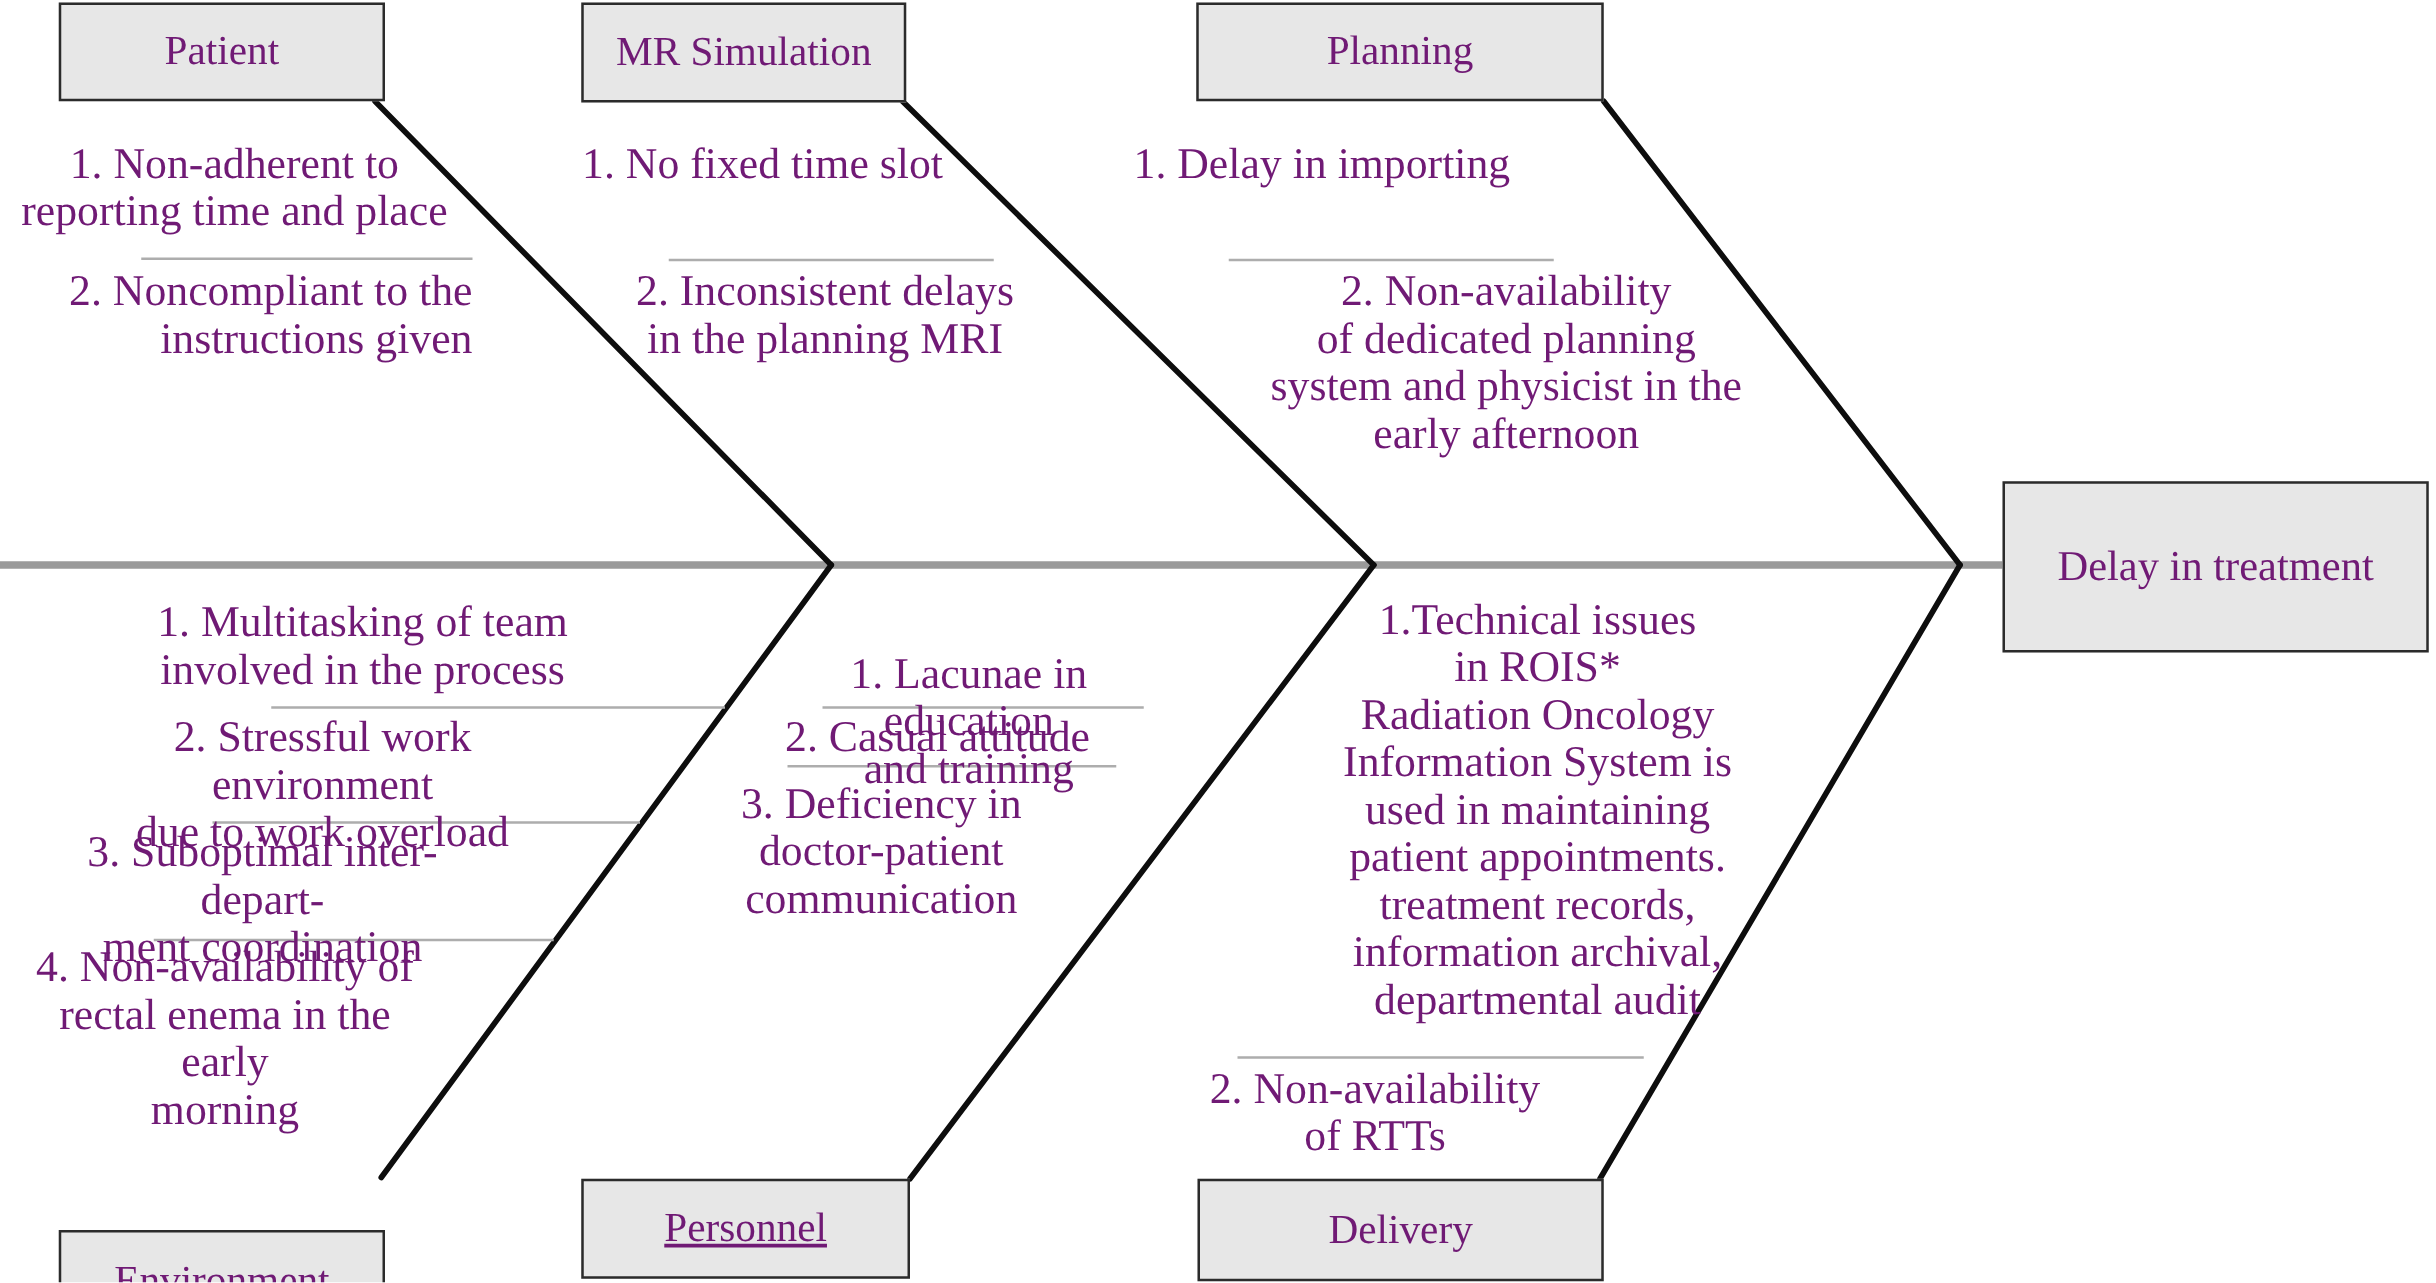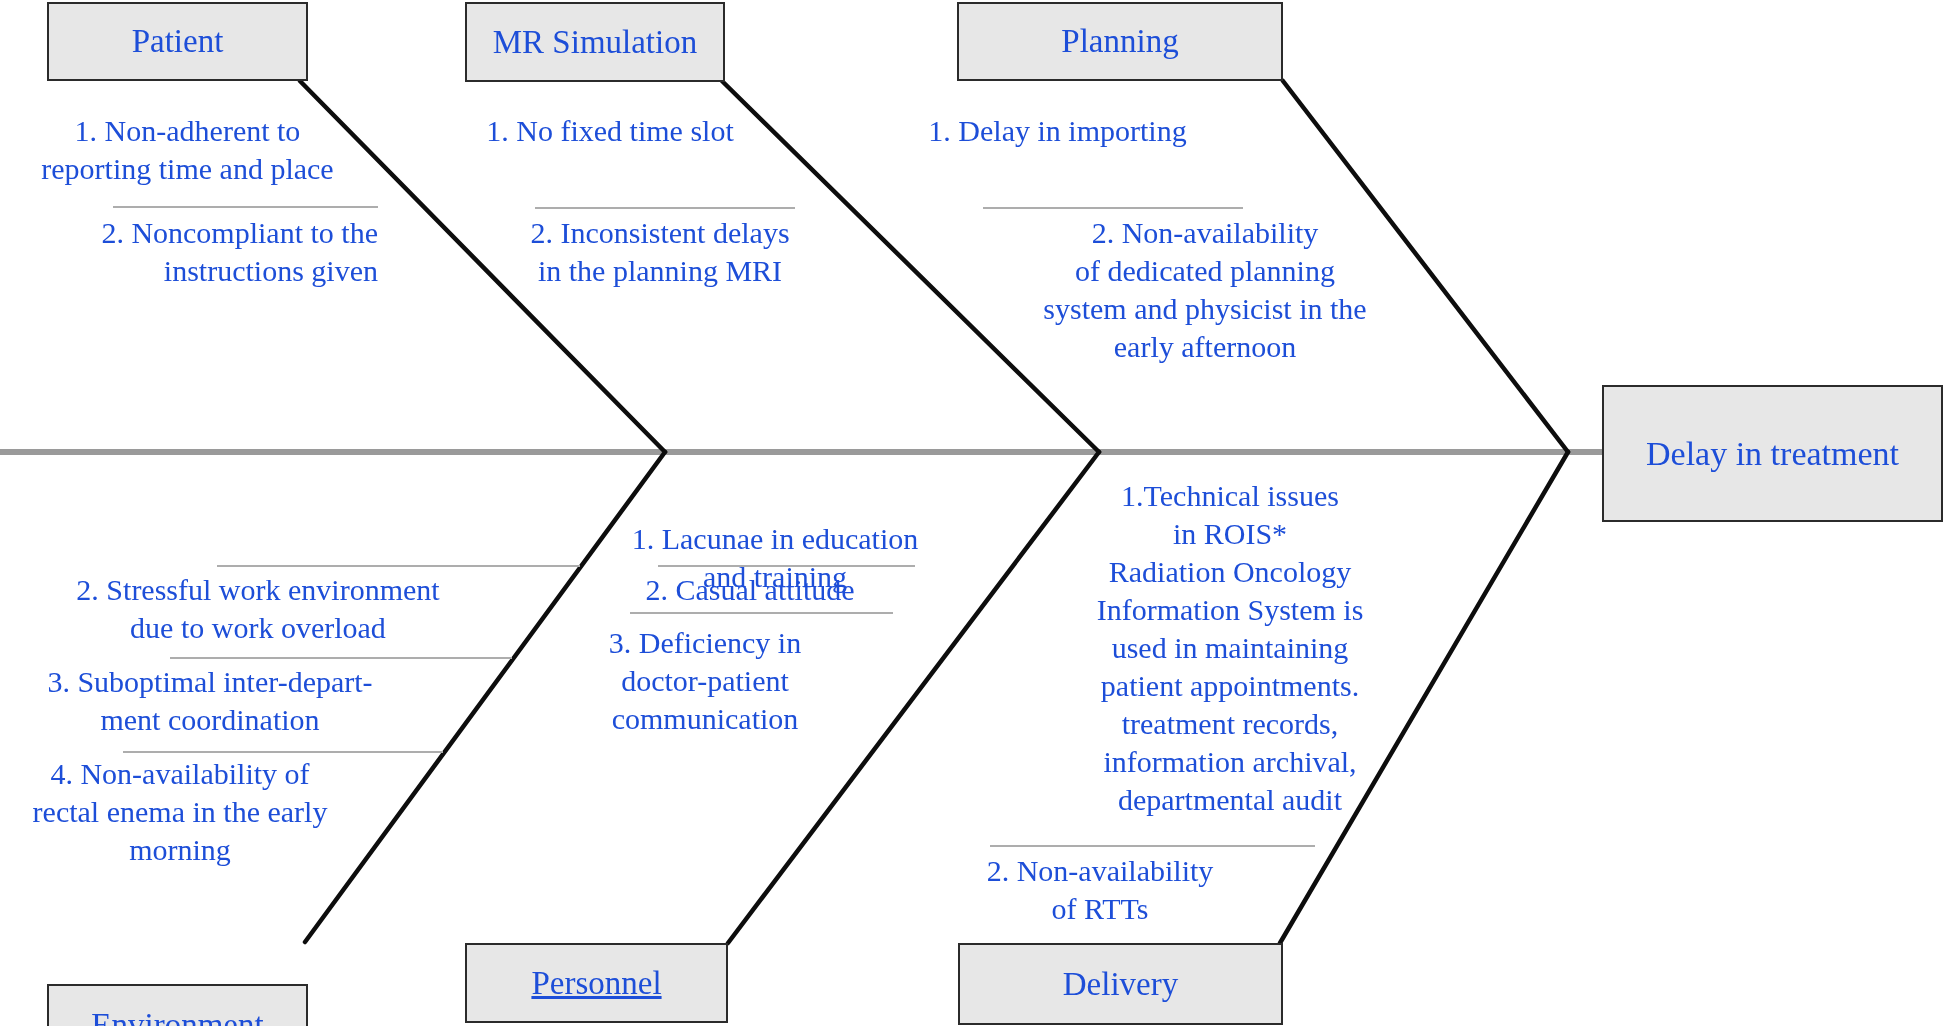--- a/index.html
+++ b/index.html
@@ -1,35 +1,35 @@
 <!DOCTYPE html>
 <html><head>
 <meta charset="utf-8">
 <style>
   html,body{margin:0;padding:0;background:#ffffff;}
   #stage{
     position:relative;
     width:1949px;height:1026px;
     background:#ffffff;
     font-family:"Liberation Serif", serif;
-    color:#1d4ed8;
+    color:#701a75;
     overflow:hidden;
   }
   #wires{position:absolute;left:0;top:0;width:1949px;height:1026px;}
   .box{
     position:absolute;
     background:#e7e7e7;
     border:2.5px solid #2b2b2b;
     display:flex;align-items:center;justify-content:center;
     font-size:33px;
     box-sizing:border-box;
   }
   .cause{
     position:absolute;
-    font-size:30px;
+    font-size:35px;
     line-height:38px;
     white-space:pre-line;
   }
   .ta-c{text-align:center;}
   .ta-r{text-align:right;}
 </style>
 </head>
 <body>
 
 <div id="stage">
@@ -89,20 +89,22 @@
   <div class="cause ta-c" style="left:450px;top:112px;width:320px;">1. No fixed time slot</div>
   <div class="cause ta-c" style="left:495px;top:214px;width:330px;">2. Inconsistent delays
 in the planning MRI</div>
 
   <div class="cause ta-c" style="left:900px;top:112px;width:315px;">1. Delay in importing</div>
   <div class="cause ta-c" style="left:950px;top:214px;width:510px;">2. Non-availability
 of dedicated planning
 system and physicist in the
 early afternoon</div>
 
+  <div class="cause ta-c" style="left:100px;top:479px;width:380px;">1. Multitasking of team
+involved in the process</div>
   <div class="cause ta-c" style="left:58px;top:571px;width:400px;">2. Stressful work environment
 due to work overload</div>
   <div class="cause ta-c" style="left:30px;top:663px;width:360px;">3. Suboptimal inter-depart-
 ment coordination</div>
   <div class="cause ta-c" style="left:10px;top:755px;width:340px;">4. Non-availability of
 rectal enema in the early
 morning</div>
 
   <div class="cause ta-c" style="left:610px;top:479px;width:330px;margin-top:41px;">1. Lacunae in education
 and training</div>

